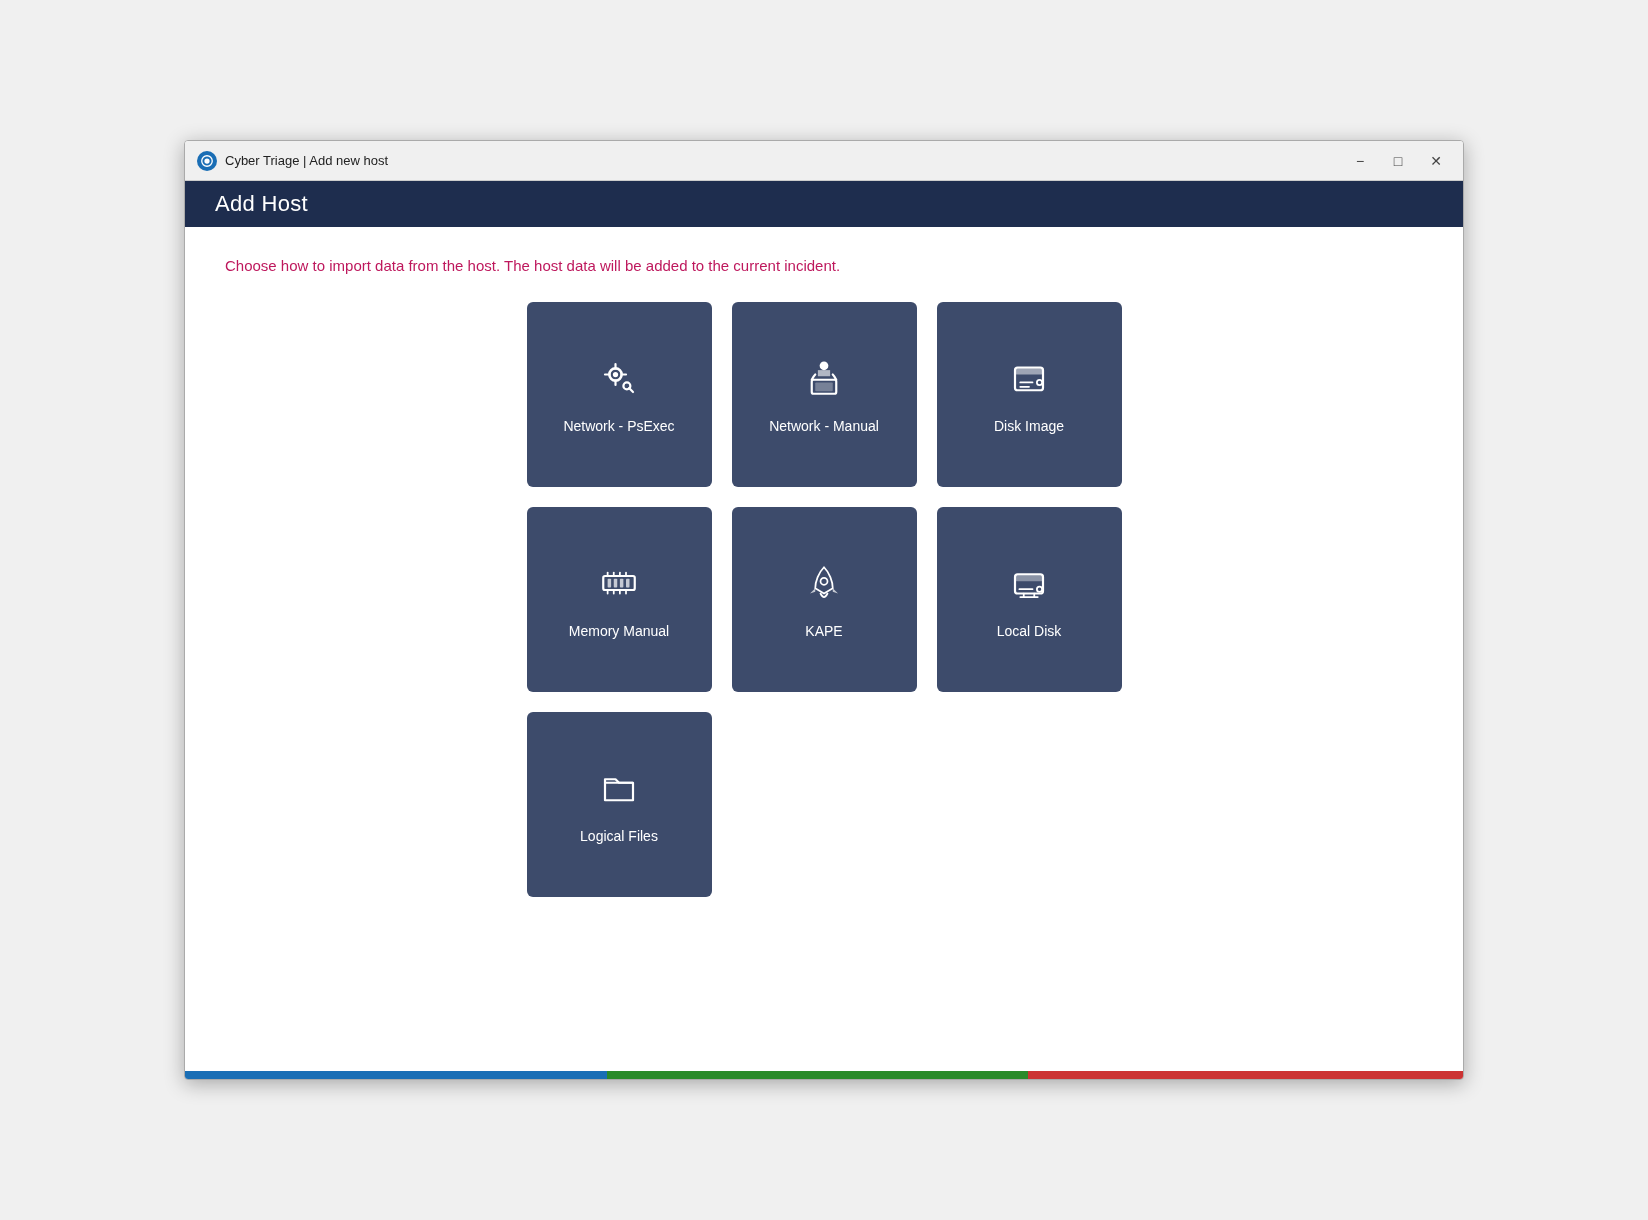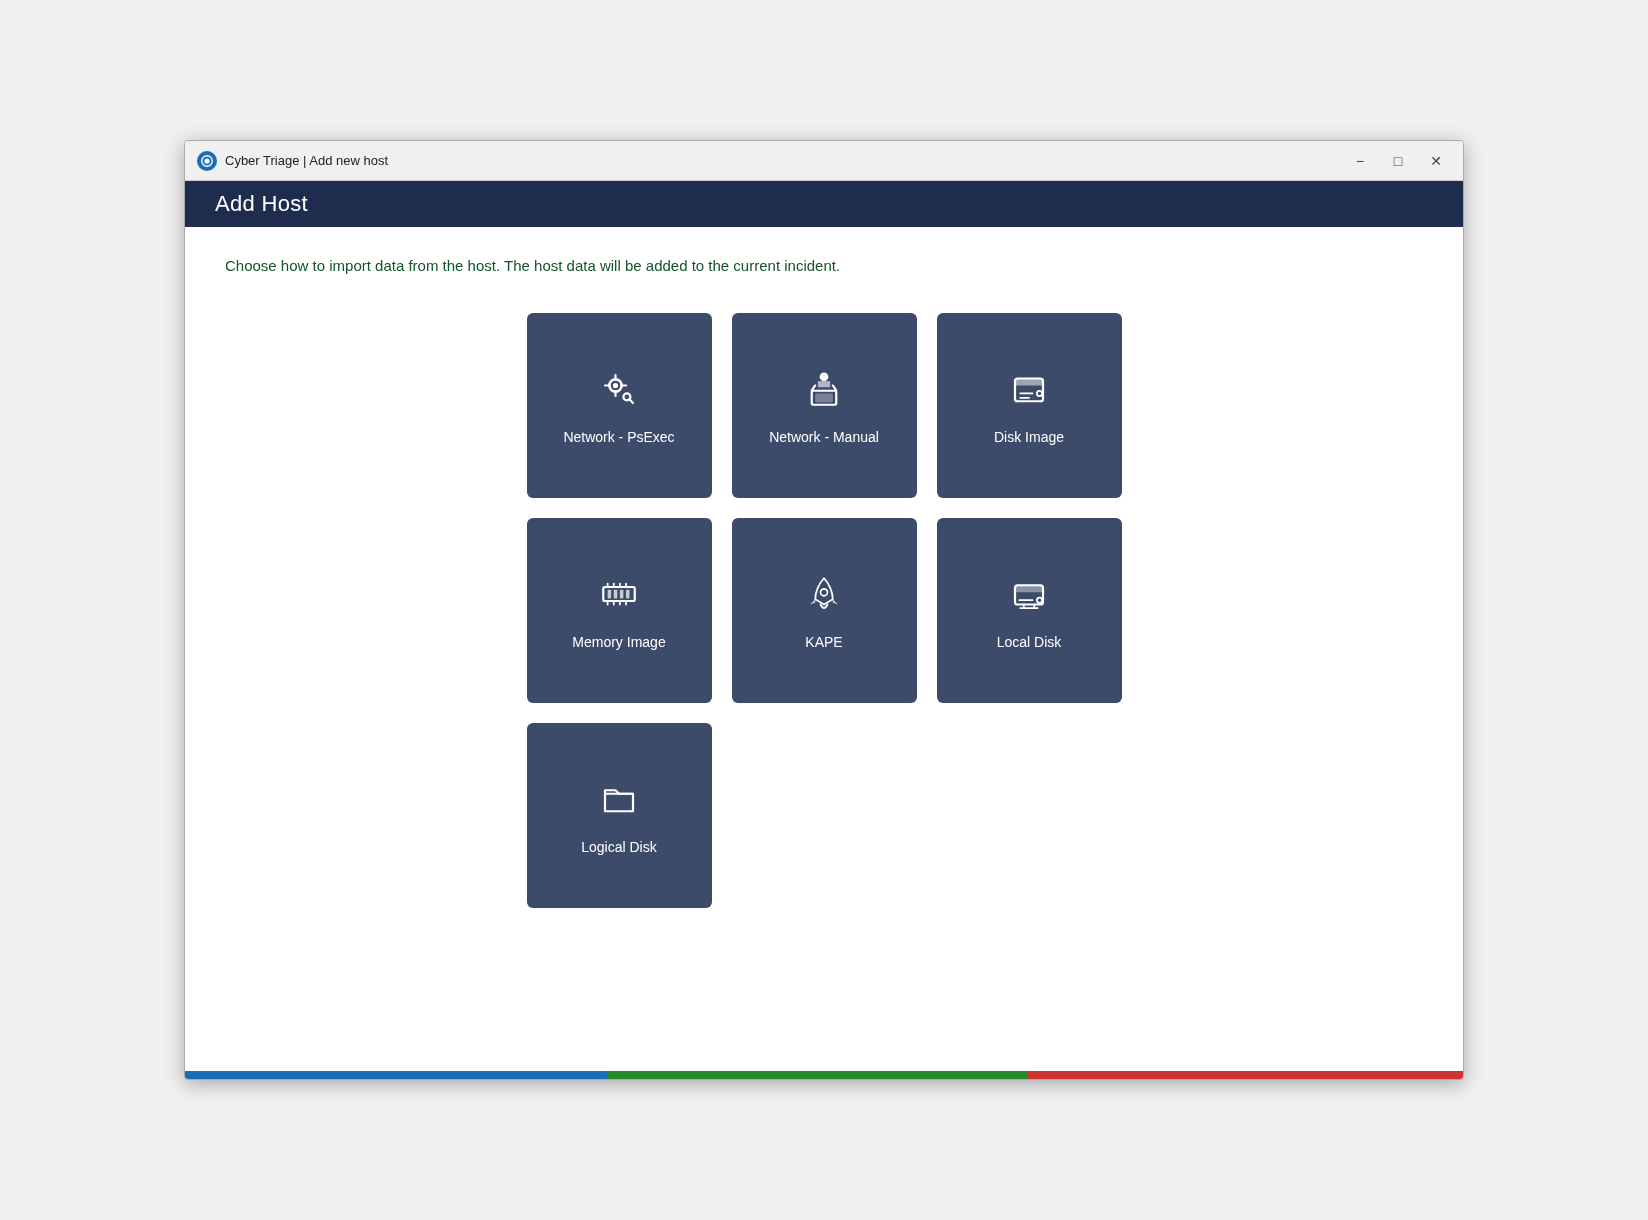--- a/index.html
+++ b/index.html
@@ -98,22 +98,22 @@
     
     .main-content {
       flex: 1;
       background: #ffffff;
       padding: 30px 40px;
       overflow-y: auto;
     }
 
     .description {
       font-size: 15px;
-      color: #14532d;
-      margin-bottom: 39px;
+      color: #be185d;
+      margin-bottom: 28px;
     }
 
     
     .tiles-grid {
       display: grid;
       grid-template-columns: repeat(3, 185px);
       grid-template-rows: repeat(3, 185px);
       gap: 20px;
       justify-content: center;
       margin-top: 20px;
@@ -251,21 +251,21 @@
             <line x1="11" y1="32" x2="11" y2="36" stroke="white" stroke-width="2" stroke-linecap="round"></line>
             <line x1="18" y1="32" x2="18" y2="36" stroke="white" stroke-width="2" stroke-linecap="round"></line>
             <line x1="25" y1="32" x2="25" y2="36" stroke="white" stroke-width="2" stroke-linecap="round"></line>
             <line x1="32" y1="32" x2="32" y2="36" stroke="white" stroke-width="2" stroke-linecap="round"></line>
             <line x1="11" y1="16" x2="11" y2="12" stroke="white" stroke-width="2" stroke-linecap="round"></line>
             <line x1="18" y1="16" x2="18" y2="12" stroke="white" stroke-width="2" stroke-linecap="round"></line>
             <line x1="25" y1="16" x2="25" y2="12" stroke="white" stroke-width="2" stroke-linecap="round"></line>
             <line x1="32" y1="16" x2="32" y2="12" stroke="white" stroke-width="2" stroke-linecap="round"></line>
           </svg>
         </div>
-        <span class="tile-label">Memory Image</span>
+        <span class="tile-label">Memory Manual</span>
       </div>
 
       <div class="tile">
         <div class="tile-icon">
           <svg viewBox="0 0 48 48" fill="white">
 
             <path d="M24 6 C18 12 14 22 14 30 L24 36 L34 30 C34 22 30 12 24 6 Z" stroke="white" stroke-width="2" fill="none"></path>
 
             <path d="M14 30 L8 36 L14 34 Z" fill="white" opacity="0.7"></path>
             <path d="M34 30 L40 36 L34 34 Z" fill="white" opacity="0.7"></path>
@@ -294,21 +294,21 @@
         <span class="tile-label">Local Disk</span>
       </div>
 
       <div class="tile">
         <div class="tile-icon">
           <svg viewBox="0 0 48 48" fill="white">
             <path d="M8 18 L8 38 L40 38 L40 18 Z" stroke="white" stroke-width="2.5" fill="none" stroke-linejoin="round"></path>
             <path d="M8 18 L8 14 L20 14 L24 18 L40 18" stroke="white" stroke-width="2.5" fill="none" stroke-linejoin="round"></path>
           </svg>
         </div>
-        <span class="tile-label">Logical Disk</span>
+        <span class="tile-label">Logical Files</span>
       </div>
 
 
     </div>
   </div>
 
   <div class="bottom-bar"></div>
 </div>
 
 </body></html>

